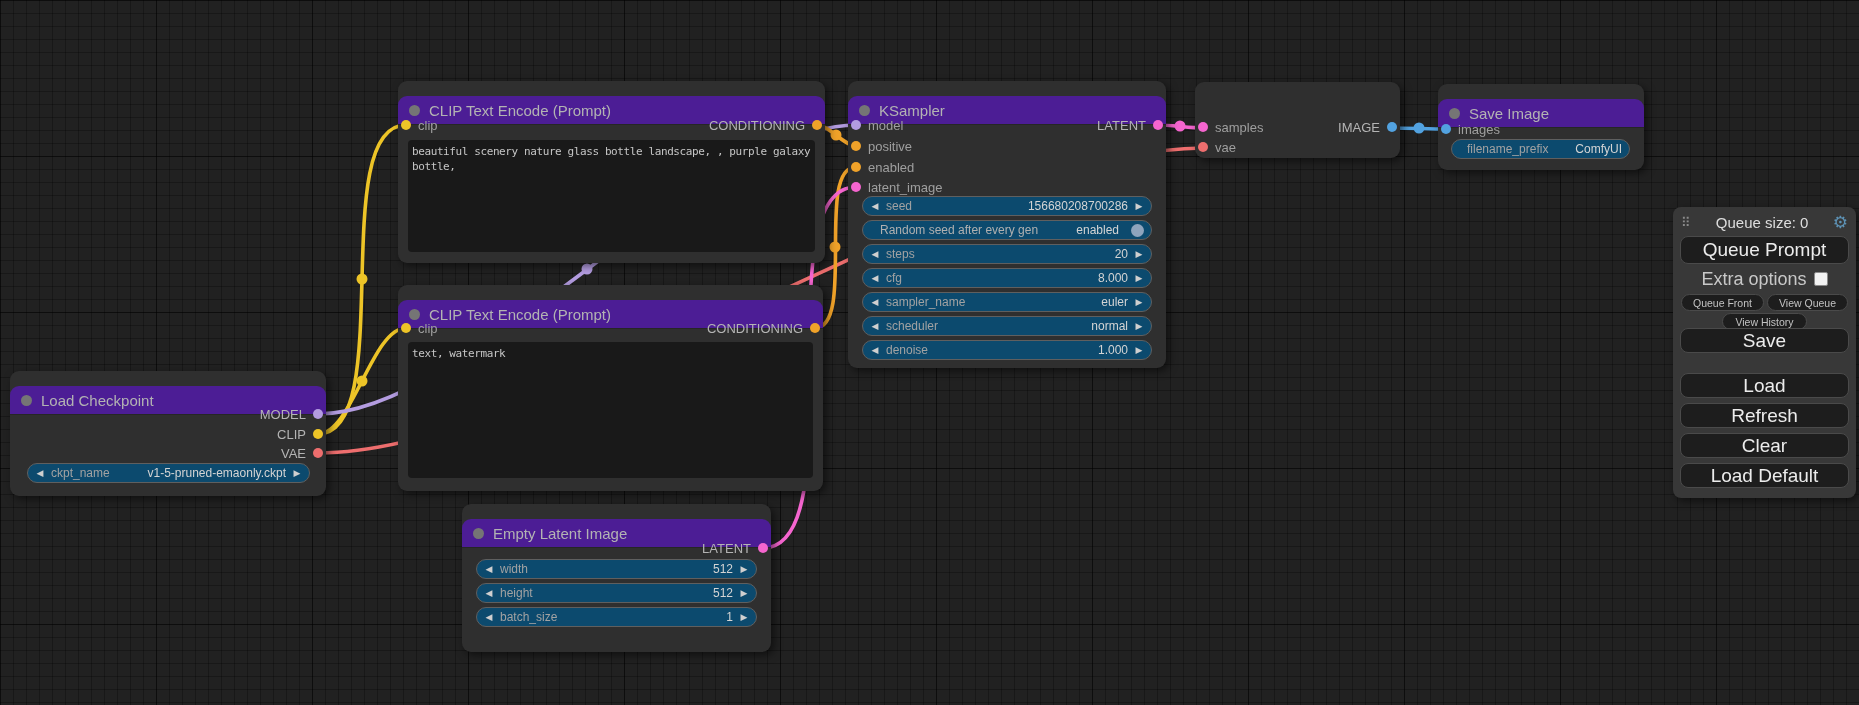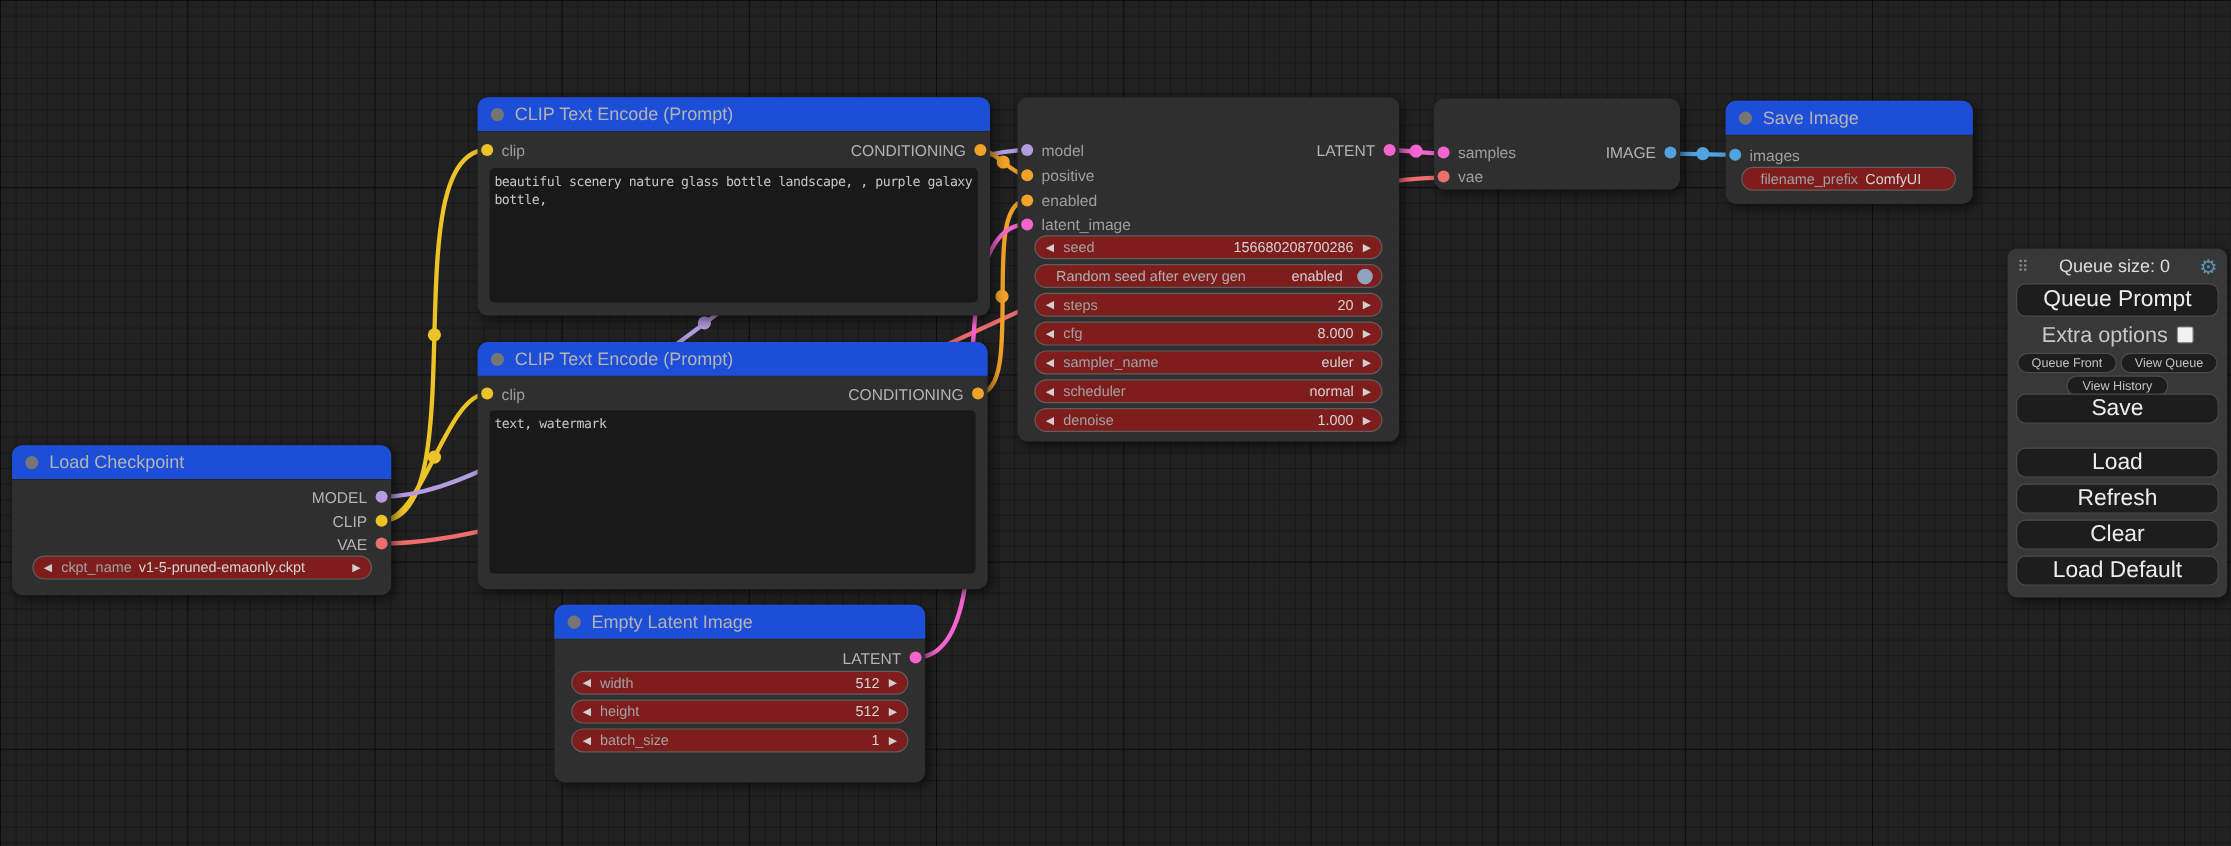--- a/index.html
+++ b/index.html
@@ -13,40 +13,40 @@
       linear-gradient(rgba(0,0,0,0.28) 1px, transparent 1px),
       linear-gradient(90deg, rgba(0,0,0,0.28) 1px, transparent 1px);
     background-size:156px 156px,156px 156px,13px 13px,13px 13px;
   }
   #wires{position:absolute;left:0;top:0;z-index:1;pointer-events:none;}
   .node{
     position:absolute;z-index:2;background:#2f2f2f;border-radius:9px;
     box-shadow:3px 3px 9px rgba(0,0,0,0.55);
   }
   .ntitle{
-    height:28px;background:#1d4ed8;border-radius:9px 9px 0 0;
+    height:28px;background:#4c1d95;border-radius:9px 9px 0 0;
     border-bottom:1px solid #262626;
     display:flex;align-items:center;gap:9px;padding-left:11px;
-    color:#b3b3b3;font-size:15px;
+    color:#b3b3b3;font-size:15px;margin-top:15px;
   }
   .tdot{width:11px;height:11px;border-radius:50%;background:#757575;flex:0 0 auto;}
   .port{position:absolute;height:16px;display:flex;align-items:center;gap:7px;font-size:13px;}
   .port.in{left:3px;color:#9f9f9f;}
   .port.out{right:3px;flex-direction:row-reverse;color:#b4b4b4;}
   .pdot{width:10px;height:10px;border-radius:50%;flex:0 0 auto;}
   .widget{
     position:absolute;left:14px;right:14px;height:20px;
-    background:#7f1d1d;border:1px solid #5f5f5f;border-radius:11px;
+    background:#0c4a6e;border:1px solid #5f5f5f;border-radius:11px;
     display:flex;align-items:center;gap:6px;padding:0 7px;
     font-size:12px;box-sizing:border-box;
   }
   .warr{color:#cfcfcf;font-size:9px;width:10px;text-align:center;flex:0 0 auto;}
   .wlabel{color:#a2a2a2;white-space:nowrap;}
   .wvalue{margin-left:auto;color:#d4d4d4;white-space:nowrap;}
-  .wvalue.center{flex:1;text-align:left;margin-left:0;}
+  .wvalue.center{flex:1;text-align:right;margin-left:0;}
   .toggle-dot{width:13px;height:13px;border-radius:50%;background:#8ea4bd;flex:0 0 auto;margin-left:6px;}
   .prompt{
     position:absolute;left:10px;right:10px;background:#191919;border-radius:4px;
     color:#c6c6c6;font-family:"DejaVu Sans Mono",monospace;font-size:11px;
     line-height:15px;letter-spacing:-0.4px;padding:4px;box-sizing:border-box;
     white-space:pre-wrap;word-break:break-word;overflow:hidden;
   }
   
   #queue-panel{
     position:absolute;z-index:3;left:1673px;top:207px;width:183px;height:291px;
@@ -149,20 +149,24 @@
     <span>clip</span>
   </div>
   <div class="port out" style="top:35px">
     <span class="pdot" style="background:#f0a229"></span>
     <span>CONDITIONING</span>
   </div>
   <div class="prompt" style="top:57px;height:136px;">text, watermark</div>
 </div>
 
 <div class="node" style="left:848px;top:81px;width:318px;height:287px;">
+  <div class="ntitle">
+    <span class="tdot"></span>
+    <span>KSampler</span>
+  </div>
   <div class="port in" style="top:36px">
     <span class="pdot" style="background:#b39ce0"></span>
     <span>model</span>
   </div>
   <div class="port in" style="top:57px">
     <span class="pdot" style="background:#f0a229"></span>
     <span>positive</span>
   </div>
   <div class="port in" style="top:78px">
     <span class="pdot" style="background:#f0a229"></span>

